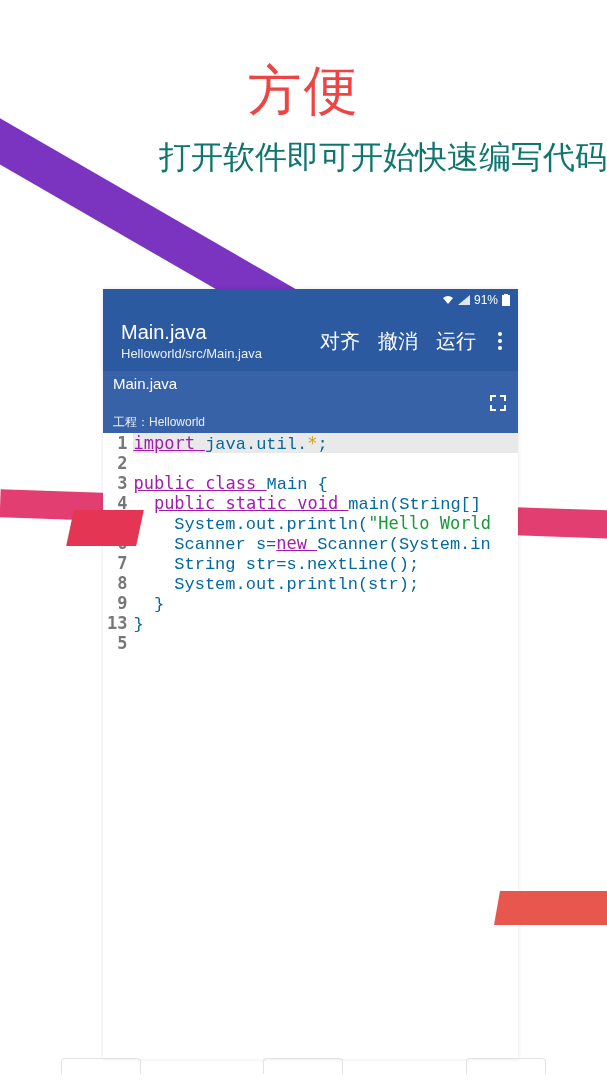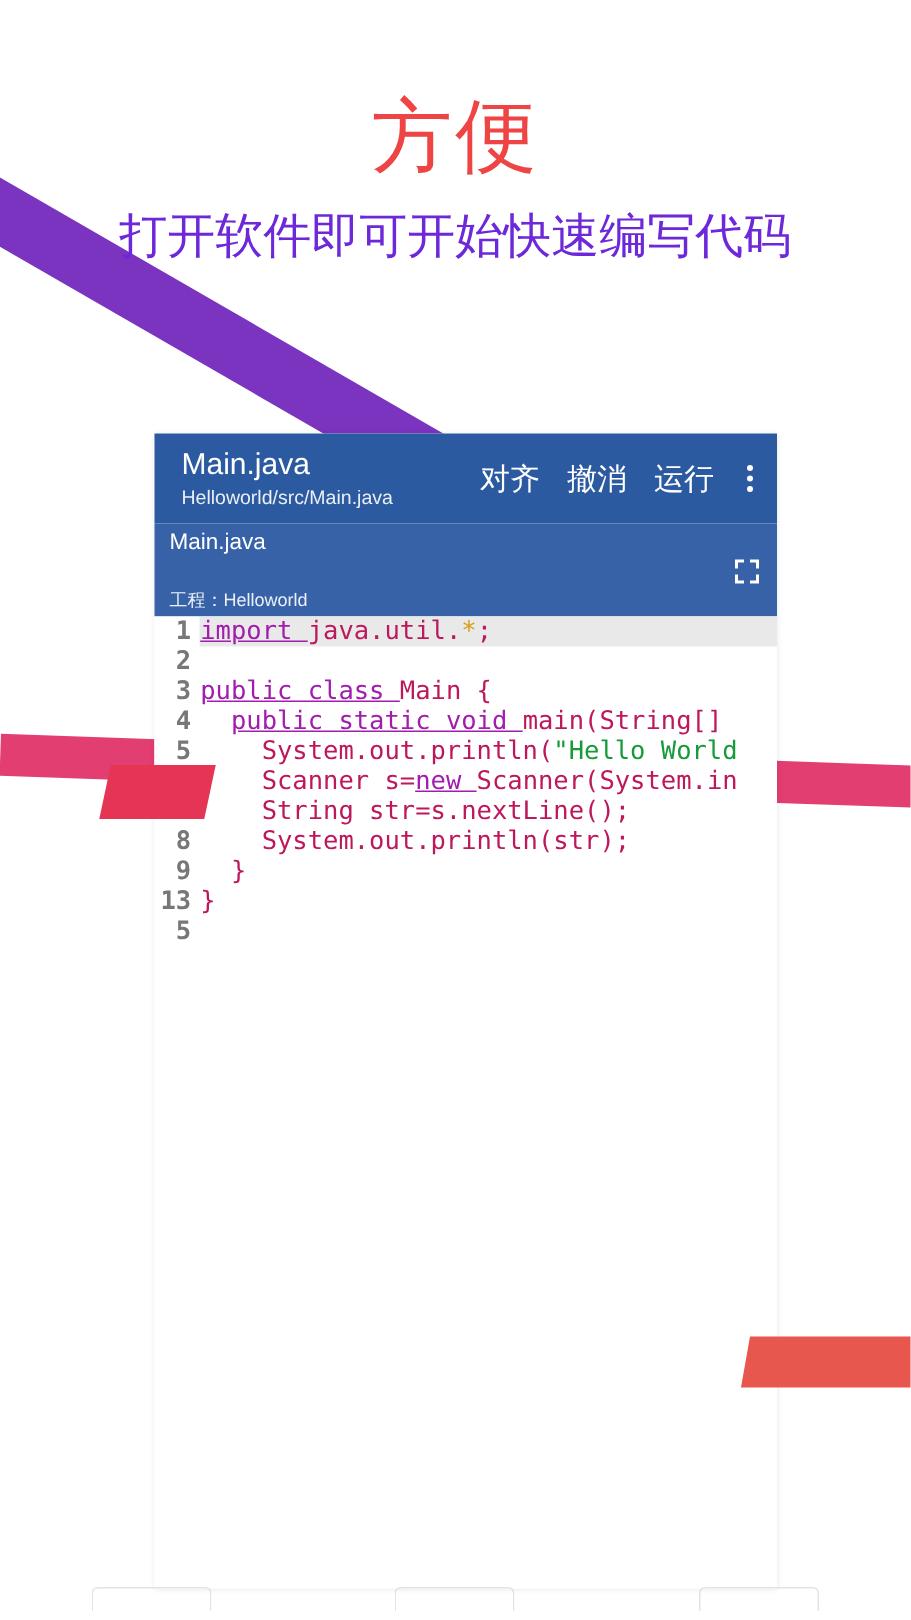--- a/index.html
+++ b/index.html
@@ -65,22 +65,23 @@
 }
 .headline h1 {
   font-size: 54px;
   font-weight: 400;
   color: #ef4444;
   letter-spacing: 2px;
 }
 .headline h2 {
   font-size: 32px;
   font-weight: 400;
-  color: #6d28d9;
+  color: #0f766e;
   margin-top: 8px;
+  text-align: right;
 }
 
 
 .phone {
   position: absolute;
   top: 289px;
   left: 103px;
   width: 415px;
   height: 770px;
   background: #fff;
@@ -161,21 +162,21 @@
   flex: 1;
   white-space: pre;
   color: #222;
   position: relative;
 }
 .code .line { height: 20px; display: block; }
 .code .hl-line { background: #e9e9e9; }
 .kw { color: #a21caf; text-decoration: underline; }
 .str { color: #179a3a; }
 .star { color: #d4a017; }
-.pkg { color: #be185d; }
+.pkg { color: #0369a1; font-family: Liberation Mono, monospace; }
 
 
 .navhint {
   position: absolute;
   bottom: 6px;
   left: 0; right: 0;
   display: flex;
   justify-content: space-around;
   z-index: 5;
 }
@@ -196,20 +197,39 @@
 <div class="stripe-red-small"></div>
 <div class="stripe-red-bottom"></div>
 
 <div class="headline">
   <h1>方便</h1>
   <h2>打开软件即可开始快速编写代码</h2>
 </div>
 
 <div class="phone">
 
+  <div class="statusbar">
+    <span class="wifi">
+      <svg width="12" height="10" viewBox="0 0 12 10">
+          <path d="M6 9 L1 3 Q6 -1 11 3 Z" fill="#fff"></path>
+        </svg>
+    </span>
+    <span class="sig">
+      <svg width="12" height="10" viewBox="0 0 12 10">
+          <path d="M0 10 L12 10 L12 0 Z" fill="#fff" opacity="0.85"></path>
+        </svg>
+    </span>
+    <span>91%</span>
+    <span class="bat">
+      <svg width="8" height="12" viewBox="0 0 8 12">
+          <rect x="0" y="1" width="8" height="11" fill="#fff"></rect>
+          <rect x="2" y="0" width="4" height="1.5" fill="#fff"></rect>
+        </svg>
+    </span>
+  </div>
 
   <div class="appbar">
     <div class="appbar-left">
       <div class="appbar-title">Main.java</div>
       <div class="appbar-sub">Helloworld/src/Main.java</div>
     </div>
     <div class="appbar-actions">
       <span>对齐</span>
       <span>撤消</span>
       <span>运行</span>

